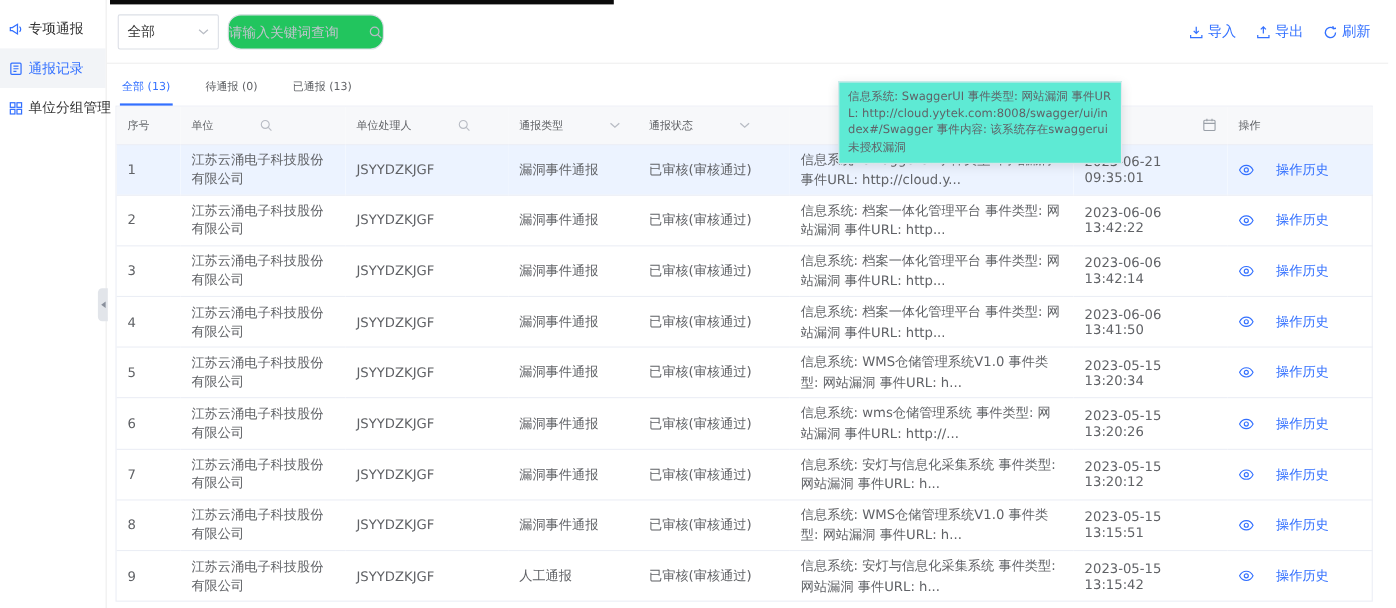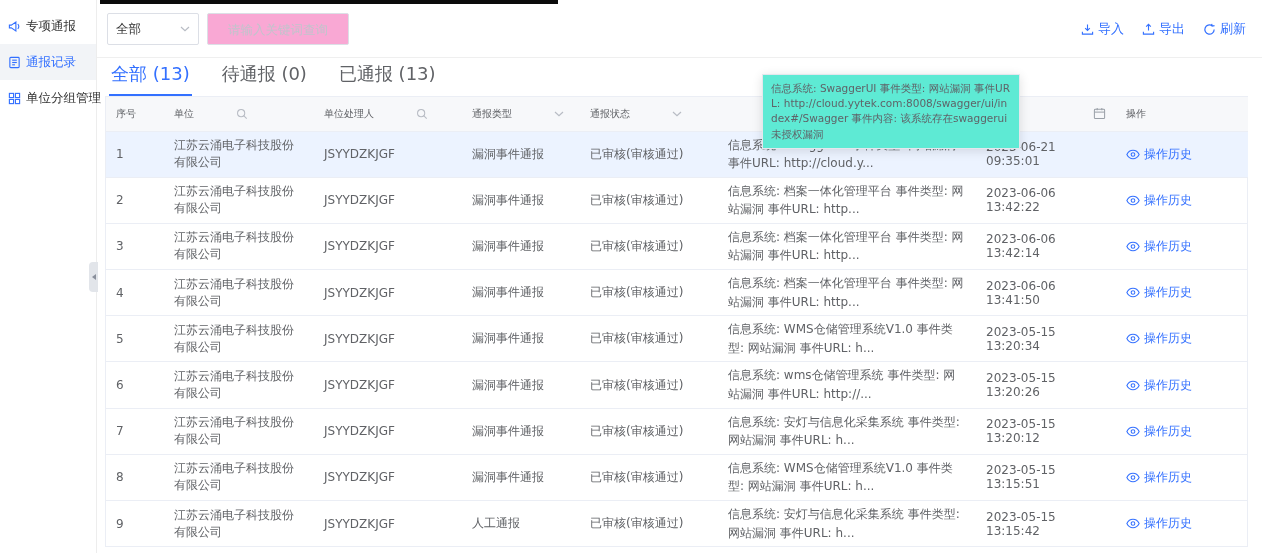--- a/index.html
+++ b/index.html
@@ -11,41 +11,41 @@
   .side-item{display:flex;align-items:center;gap:5px;height:36px;padding:0 4px 0 8px;font-size:12.5px;color:#333;cursor:pointer;white-space:nowrap}
   .side-item.active{color:#3370ff;background:#f2f4f7}
   .side-item svg{flex:none}
   .collapse-handle{position:absolute;left:89px;top:262px;width:9px;height:30px;background:#e2e5ea;border-radius:4px 0 0 4px;display:flex;align-items:center;justify-content:center;cursor:pointer;z-index:15}
   .collapse-handle::before{content:"";border-top:3px solid transparent;border-bottom:3px solid transparent;border-right:4px solid #8a909c}
   
   .content{position:absolute;left:91px;top:0;width:1171px;height:553px;background:#fff}
   .toolbar{display:flex;justify-content:space-between;align-items:center;padding:13px 16px 12px;border-bottom:1px solid #efefef}
   .toolbar-left{display:flex;align-items:center;gap:8px}
   .select-box{width:92px;height:32px;border:1px solid #dcdfe6;border-radius:2px;display:flex;align-items:center;justify-content:space-between;padding:0 8px;font-size:12.5px;color:#333;cursor:pointer;background:#fff}
-  .search-box{width:142px;height:32px;border:1px solid #dcdfe6;border-radius:2px;display:flex;align-items:center;padding:0 20px;background:#f9a8d4}
+  .search-box{width:142px;height:32px;border:1px solid #dcdfe6;border-radius:12px;display:flex;align-items:center;padding:0 0;background:#22c55e}
   .search-box input{border:none;outline:none;flex:1;font-size:12.5px;font-family:inherit;color:#333;width:100px;background:transparent}
   .search-box input::placeholder{color:#c0c4cc}
   .toolbar-right{display:flex;align-items:center;gap:18px}
   .tool-btn{display:flex;align-items:center;gap:4px;font-size:13px;color:#3370ff;background:none;border:none;cursor:pointer;font-family:Liberation Sans, sans-serif}
   
   .tabs{display:flex;align-items:flex-end;gap:28px;padding:0 18px;height:38px}
-  .tab{font-size:18px;color:#606266;padding:9px 2px 8px;cursor:pointer;border-bottom:2px solid transparent}
+  .tab{font-size:10px;color:#606266;padding:9px 2px 8px;cursor:pointer;border-bottom:2px solid transparent}
   .tab.active{color:#3370ff;border-bottom-color:#3370ff}
   
   .table-wrap{margin:0 14px;border:1px solid #ebeef5}
   table{width:100%;border-collapse:collapse;table-layout:fixed}
   th{background:#f7f8fa;height:34px;font-size:10px;font-weight:normal;color:#606266;text-align:left;padding:0 10px;border-bottom:1px solid #ebeef5;white-space:nowrap}
   .th-inner{display:flex;align-items:center}
   .th-inner.right{justify-content:flex-end}
   .th-icon{margin-left:42px;display:inline-flex;cursor:pointer}
   td{height:42px;padding:4px 10px;font-size:12px;color:#606266;border-bottom:1px solid #ebeef5;vertical-align:middle;overflow:hidden}
   tbody tr:last-child td{border-bottom:none}
   tbody tr.highlight td{background:#ecf3ff}
   .cell-content{line-height:1.55;word-break:break-all;display:-webkit-box;-webkit-line-clamp:2;-webkit-box-orient:vertical;overflow:hidden}
-  .link{display:inline-flex;align-items:center;gap:4px;color:#3370ff;cursor:pointer;font-size:12px;text-decoration:none}
+  .link{display:inline-flex;align-items:center;gap:20px;color:#3370ff;cursor:pointer;font-size:12px;text-decoration:none}
   
   .footer{display:flex;justify-content:space-between;align-items:center;padding:10px 14px;font-size:12px;color:#606266}
   
   .tooltip{position:absolute;left:762px;top:74px;width:258px;background:#5eead4;border:1px solid #e4e7ed;box-shadow:0 2px 10px rgba(0,0,0,.12);padding:6px 8px;font-size:10.5px;line-height:1.45;color:#5f6368;z-index:30;word-break:break-all}
 </style>
 </head>
 <body>
 
 <div class="top-strip"></div>
 

